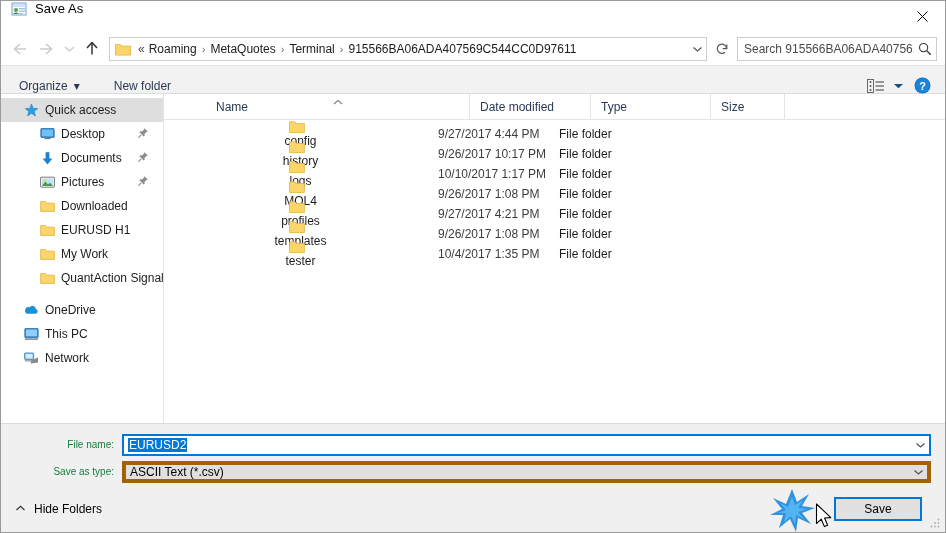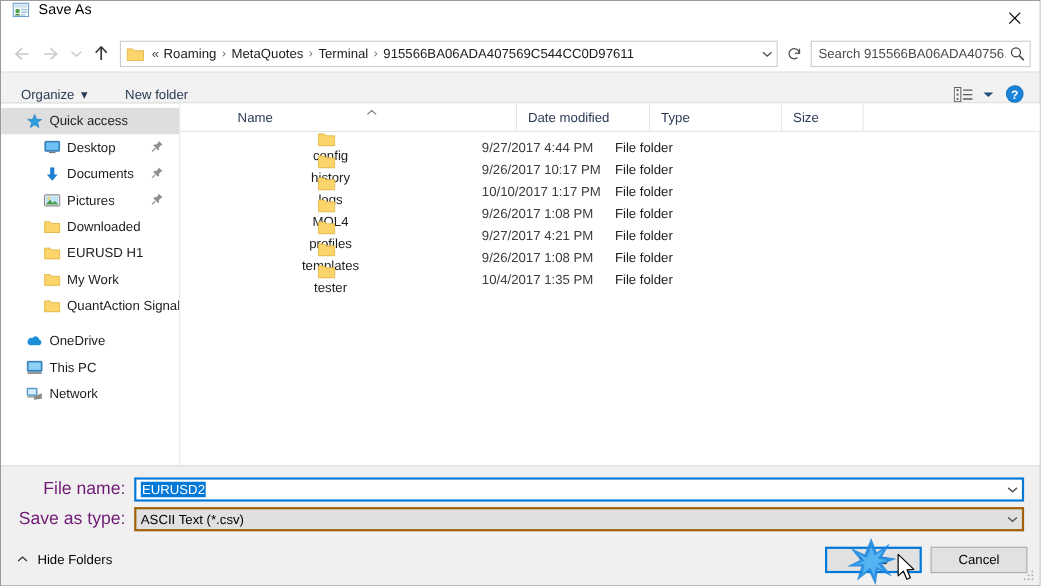--- a/index.html
+++ b/index.html
@@ -336,40 +336,40 @@
   .formrow {
     display: flex;
     align-items: center;
     height: 25px;
     margin-bottom: 2px;
   }
   .formlabel {
     width: 121px;
     text-align: right;
     padding-right: 8px;
-    font-size: 16px;
-    color: #701a75;
+    font-size: 10px;
+    color: #15803d;
     box-sizing: border-box;
   }
   .combo {
     flex: 1 1 auto;
     margin-right: 14px;
     height: 22px;
     display: flex;
     align-items: center;
     box-sizing: border-box;
     background: #ffffff;
     border: 1px solid #7a7a7a;
   }
   .combo.focused {
     border: 2px solid #0078d7;
   }
   .combo.readonly {
     background: #e0e0e0;
-    border: 2px solid #a16207;
+    border: 4px solid #a16207;
   }
   .combo-text {
     flex: 1 1 auto;
     padding-left: 4px;
     font-size: 12px;
     overflow: hidden;
     white-space: nowrap;
   }
   .sel-text {
     background: #0078d7;
@@ -384,21 +384,21 @@
     flex: 0 0 auto;
   }
 
   
   .footer {
     height: 47px;
     min-height: 47px;
     background: #f0f0f0;
     display: flex;
     align-items: center;
-    padding: 0 2px 0 14px;
+    padding: 0 14px 0 14px;
     box-sizing: border-box;
     position: relative;
   }
   .hidefolders {
     display: flex;
     align-items: center;
     font-size: 12px;
     color: #000;
     margin-left: 0px;
   }
@@ -875,23 +875,20 @@
       <span class="hf-caret">
         <svg width="11" height="7" viewBox="0 0 11 7">
           <path d="M1.5 5 L5.5 1.4 L9.5 5" fill="none" stroke="#333" stroke-width="1.2"></path>
         </svg>
       </span>
       <span>Hide Folders</span>
     </div>
     <div class="btns">
       <div class="btn default">
         <span>Save</span>
-      </div>
-      <div class="btn">
-        <span>Cancel</span>
       </div>
     </div>
     <div class="grip">
       <svg width="13" height="13" viewBox="0 0 13 13">
         <circle cx="10.5" cy="3.5" r="0.9" fill="#b0b0b0"></circle>
         <circle cx="10.5" cy="7" r="0.9" fill="#b0b0b0"></circle>
         <circle cx="7" cy="7" r="0.9" fill="#b0b0b0"></circle>
         <circle cx="10.5" cy="10.5" r="0.9" fill="#b0b0b0"></circle>
         <circle cx="7" cy="10.5" r="0.9" fill="#b0b0b0"></circle>
         <circle cx="3.5" cy="10.5" r="0.9" fill="#b0b0b0"></circle>

